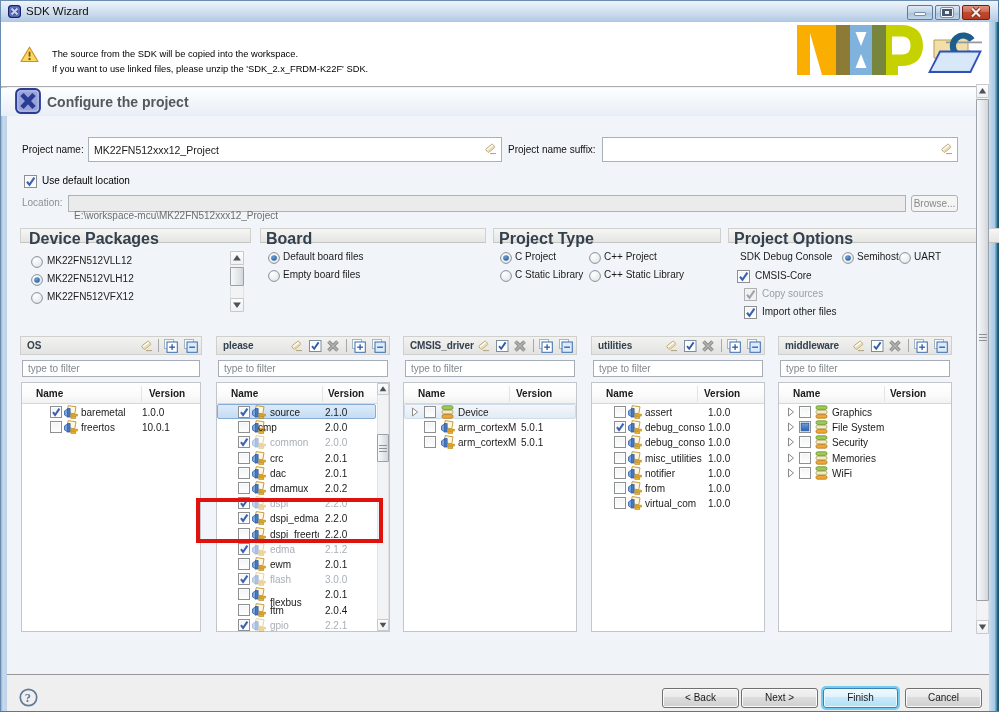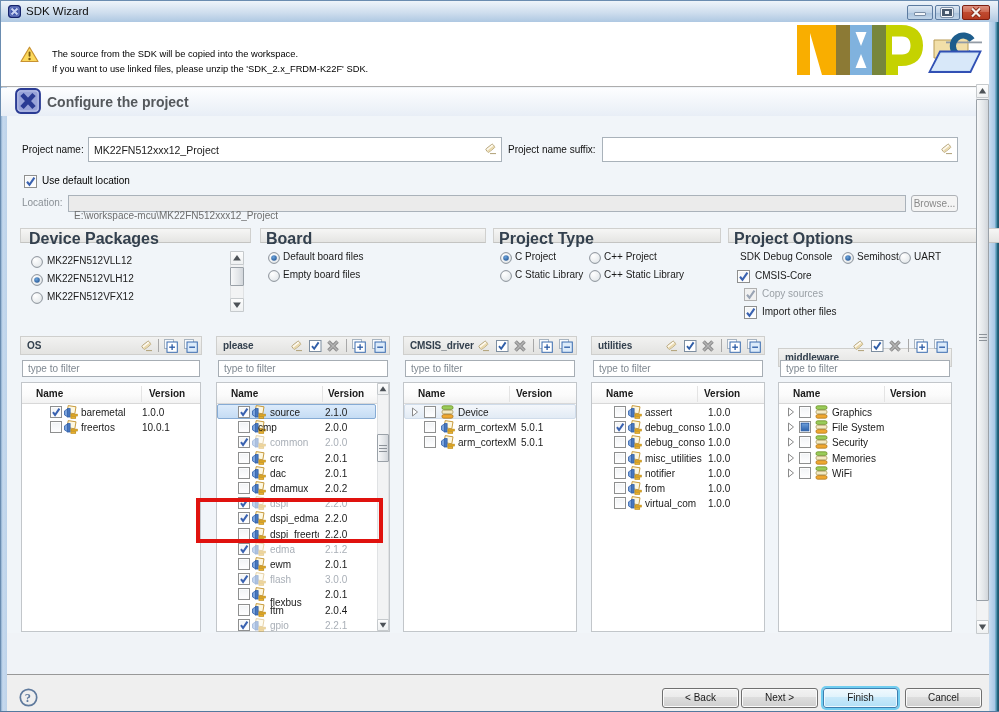--- a/index.html
+++ b/index.html
@@ -744,21 +744,21 @@
   </svg>
 <svg class="abs" style="left:628px;top:496px" width="14" height="14">
     <path d="M4.2 0.6 L12.0 1.8 L10.8 8.8 L3.1 7.6 Z" fill="#fdf7e0" stroke="#c2912a" stroke-width="0.9"></path>
     <rect x="3.6" y="3.6" width="2.5" height="8.4" fill="#4a79c0" stroke="#2f5ea8" stroke-width="0.8"></rect>
     <path d="M0.5 5.9 L3.6 3.9 L3.6 11.9 L0.5 9.9 Z" fill="#7ba3dc" stroke="#2f5ea8" stroke-width="0.8"></path>
     <rect x="6.9" y="9.2" width="6.4" height="1.8" fill="#f0b42f" stroke="#b8860b" stroke-width="0.7"></rect>
     <rect x="6.9" y="11.7" width="4.8" height="1.6" fill="#f0b42f" stroke="#b8860b" stroke-width="0.7"></rect>
   </svg>
 <div class="rowtx" style="left:645px;top:497px">virtual_com</div>
 <div class="rowtx" style="left:708px;top:497px">1.0.0</div>
-<div class="colh" style="left:778px;top:348px;width:174px">
+<div class="colh" style="left:778px;top:336px;width:174px">
     <span>middleware</span>
   </div>
 <svg class="abs" style="left:852px;top:339px" width="13" height="13">
     <g transform="rotate(-38 6 6.5)">
       <rect x="2" y="4.3" width="8.8" height="4.4" rx="1" fill="#fdf8ec" stroke="#b5a478" stroke-width="0.9"></rect>
       <rect x="2.3" y="6.6" width="8.2" height="1.9" fill="#e9d9ae"></rect>
     </g>
     <line x1="6" y1="11.6" x2="12" y2="11.6" stroke="#b0a077" stroke-width="1"></line>
   </svg>
 <svg class="abs" style="left:871px;top:339px" width="13" height="13">

